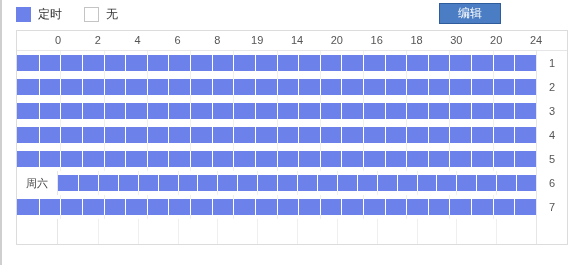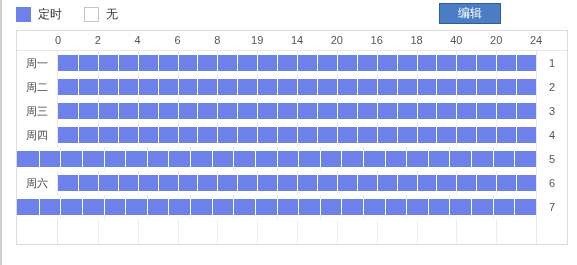--- a/index.html
+++ b/index.html
@@ -232,28 +232,27 @@
           <span class="axis-tick" style="left: 0%;">0</span>
           <span class="axis-tick" style="left: 8.33333%;">2</span>
           <span class="axis-tick" style="left: 16.6667%;">4</span>
           <span class="axis-tick" style="left: 25%;">6</span>
           <span class="axis-tick" style="left: 33.3333%;">8</span>
           <span class="axis-tick" style="left: 41.6667%;">19</span>
           <span class="axis-tick" style="left: 50%;">14</span>
           <span class="axis-tick" style="left: 58.3333%;">20</span>
           <span class="axis-tick" style="left: 66.6667%;">16</span>
           <span class="axis-tick" style="left: 75%;">18</span>
-          <span class="axis-tick" style="left: 83.3333%;">40</span>
+          <span class="axis-tick" style="left: 83.3333%;">30</span>
           <span class="axis-tick" style="left: 91.6667%;">20</span>
           <span class="axis-tick" style="left: 100%;">24</span>
         </div>
     </div>
     <div id="rows-host">
         <div class="day-row">
-          <div class="day-label">周一</div>
           <div class="track">
             <div class="gridlines">
               <i style="left: 8.33333%;"></i>
               <i style="left: 16.6667%;"></i>
               <i style="left: 25%;"></i>
               <i style="left: 33.3333%;"></i>
               <i style="left: 41.6667%;"></i>
               <i style="left: 50%;"></i>
               <i style="left: 58.3333%;"></i>
               <i style="left: 66.6667%;"></i>
@@ -284,21 +283,20 @@
               <i style="left: 79.1667%;"></i>
               <i style="left: 83.3333%;"></i>
               <i style="left: 87.5%;"></i>
               <i style="left: 91.6667%;"></i>
               <i style="left: 95.8333%;"></i>
             </div>
           </div>
           <div class="row-num">1</div>
         </div>
         <div class="day-row">
-          <div class="day-label">周二</div>
           <div class="track">
             <div class="gridlines">
               <i style="left: 8.33333%;"></i>
               <i style="left: 16.6667%;"></i>
               <i style="left: 25%;"></i>
               <i style="left: 33.3333%;"></i>
               <i style="left: 41.6667%;"></i>
               <i style="left: 50%;"></i>
               <i style="left: 58.3333%;"></i>
               <i style="left: 66.6667%;"></i>
@@ -329,21 +327,20 @@
               <i style="left: 79.1667%;"></i>
               <i style="left: 83.3333%;"></i>
               <i style="left: 87.5%;"></i>
               <i style="left: 91.6667%;"></i>
               <i style="left: 95.8333%;"></i>
             </div>
           </div>
           <div class="row-num">2</div>
         </div>
         <div class="day-row">
-          <div class="day-label">周三</div>
           <div class="track">
             <div class="gridlines">
               <i style="left: 8.33333%;"></i>
               <i style="left: 16.6667%;"></i>
               <i style="left: 25%;"></i>
               <i style="left: 33.3333%;"></i>
               <i style="left: 41.6667%;"></i>
               <i style="left: 50%;"></i>
               <i style="left: 58.3333%;"></i>
               <i style="left: 66.6667%;"></i>
@@ -374,21 +371,20 @@
               <i style="left: 79.1667%;"></i>
               <i style="left: 83.3333%;"></i>
               <i style="left: 87.5%;"></i>
               <i style="left: 91.6667%;"></i>
               <i style="left: 95.8333%;"></i>
             </div>
           </div>
           <div class="row-num">3</div>
         </div>
         <div class="day-row">
-          <div class="day-label">周四</div>
           <div class="track">
             <div class="gridlines">
               <i style="left: 8.33333%;"></i>
               <i style="left: 16.6667%;"></i>
               <i style="left: 25%;"></i>
               <i style="left: 33.3333%;"></i>
               <i style="left: 41.6667%;"></i>
               <i style="left: 50%;"></i>
               <i style="left: 58.3333%;"></i>
               <i style="left: 66.6667%;"></i>

